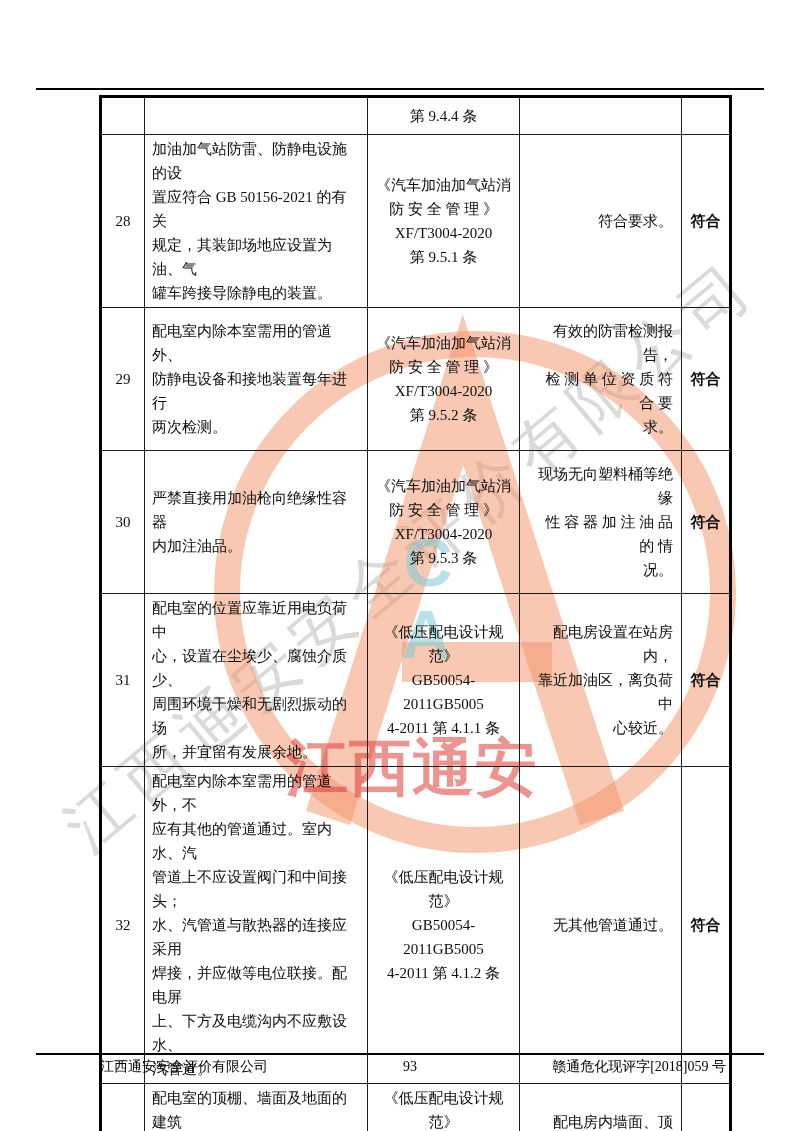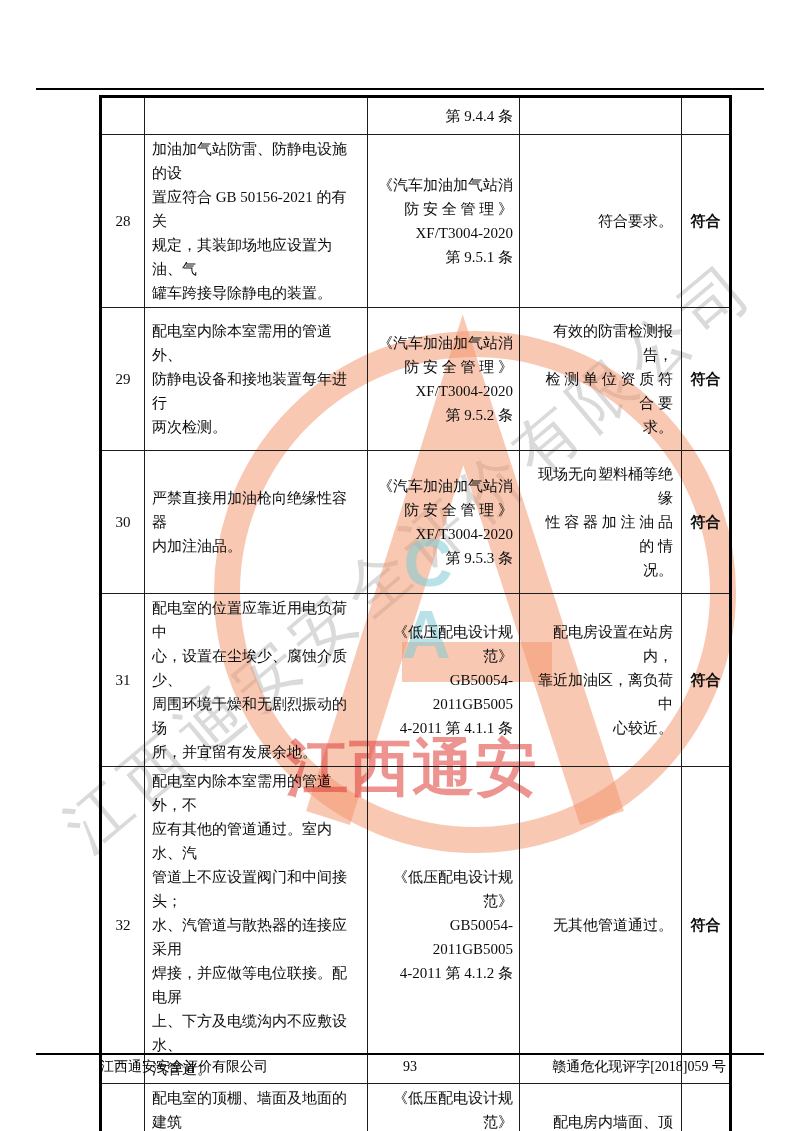--- a/index.html
+++ b/index.html
@@ -42,21 +42,21 @@
   }
   table.report td {
     border:1px solid #1c1c1c;
     vertical-align:middle;
     font-size:15px; line-height:24px; color:#0d0d0d;
     white-space:pre-line;
     overflow:hidden;
   }
   td.c-no        { text-align:center; }
   td.c-content   { padding:2px 7px; text-align:left; }
-  td.c-basis     { padding:2px 6px; text-align:right; }
+  td.c-basis     { padding:2px 6px; text-align:center; }
   td.c-status    { padding:11px 8px; text-align:right; }
   td.c-conclusion{ text-align:center;font-weight:bold; }
 
   .footer-rule {
     position:absolute; top:1053px; left:36px; width:728px; height:2px;
     background:#000;
   }
   .footer {
     position:absolute; top:1058px; left:100px; width:626px;
     display:flex; justify-content:space-between; align-items:baseline;

